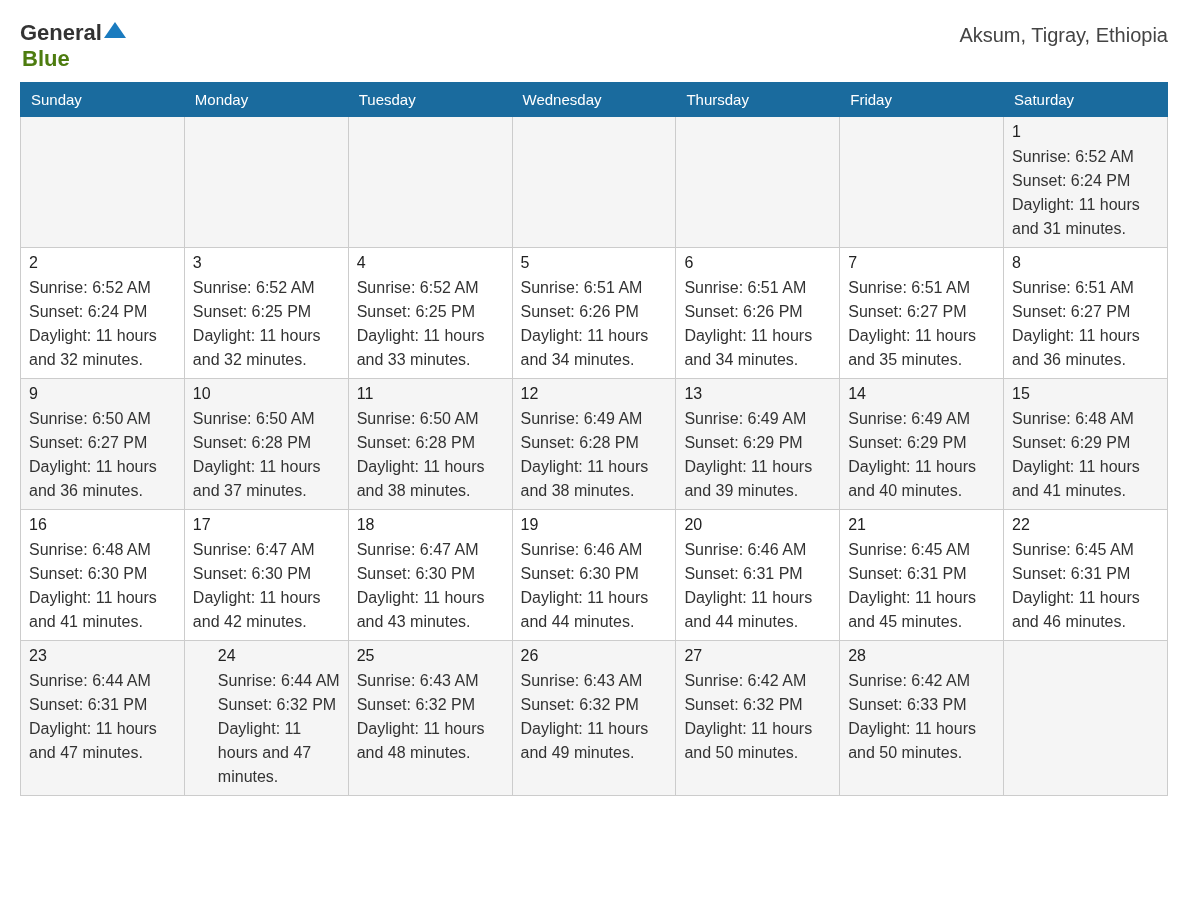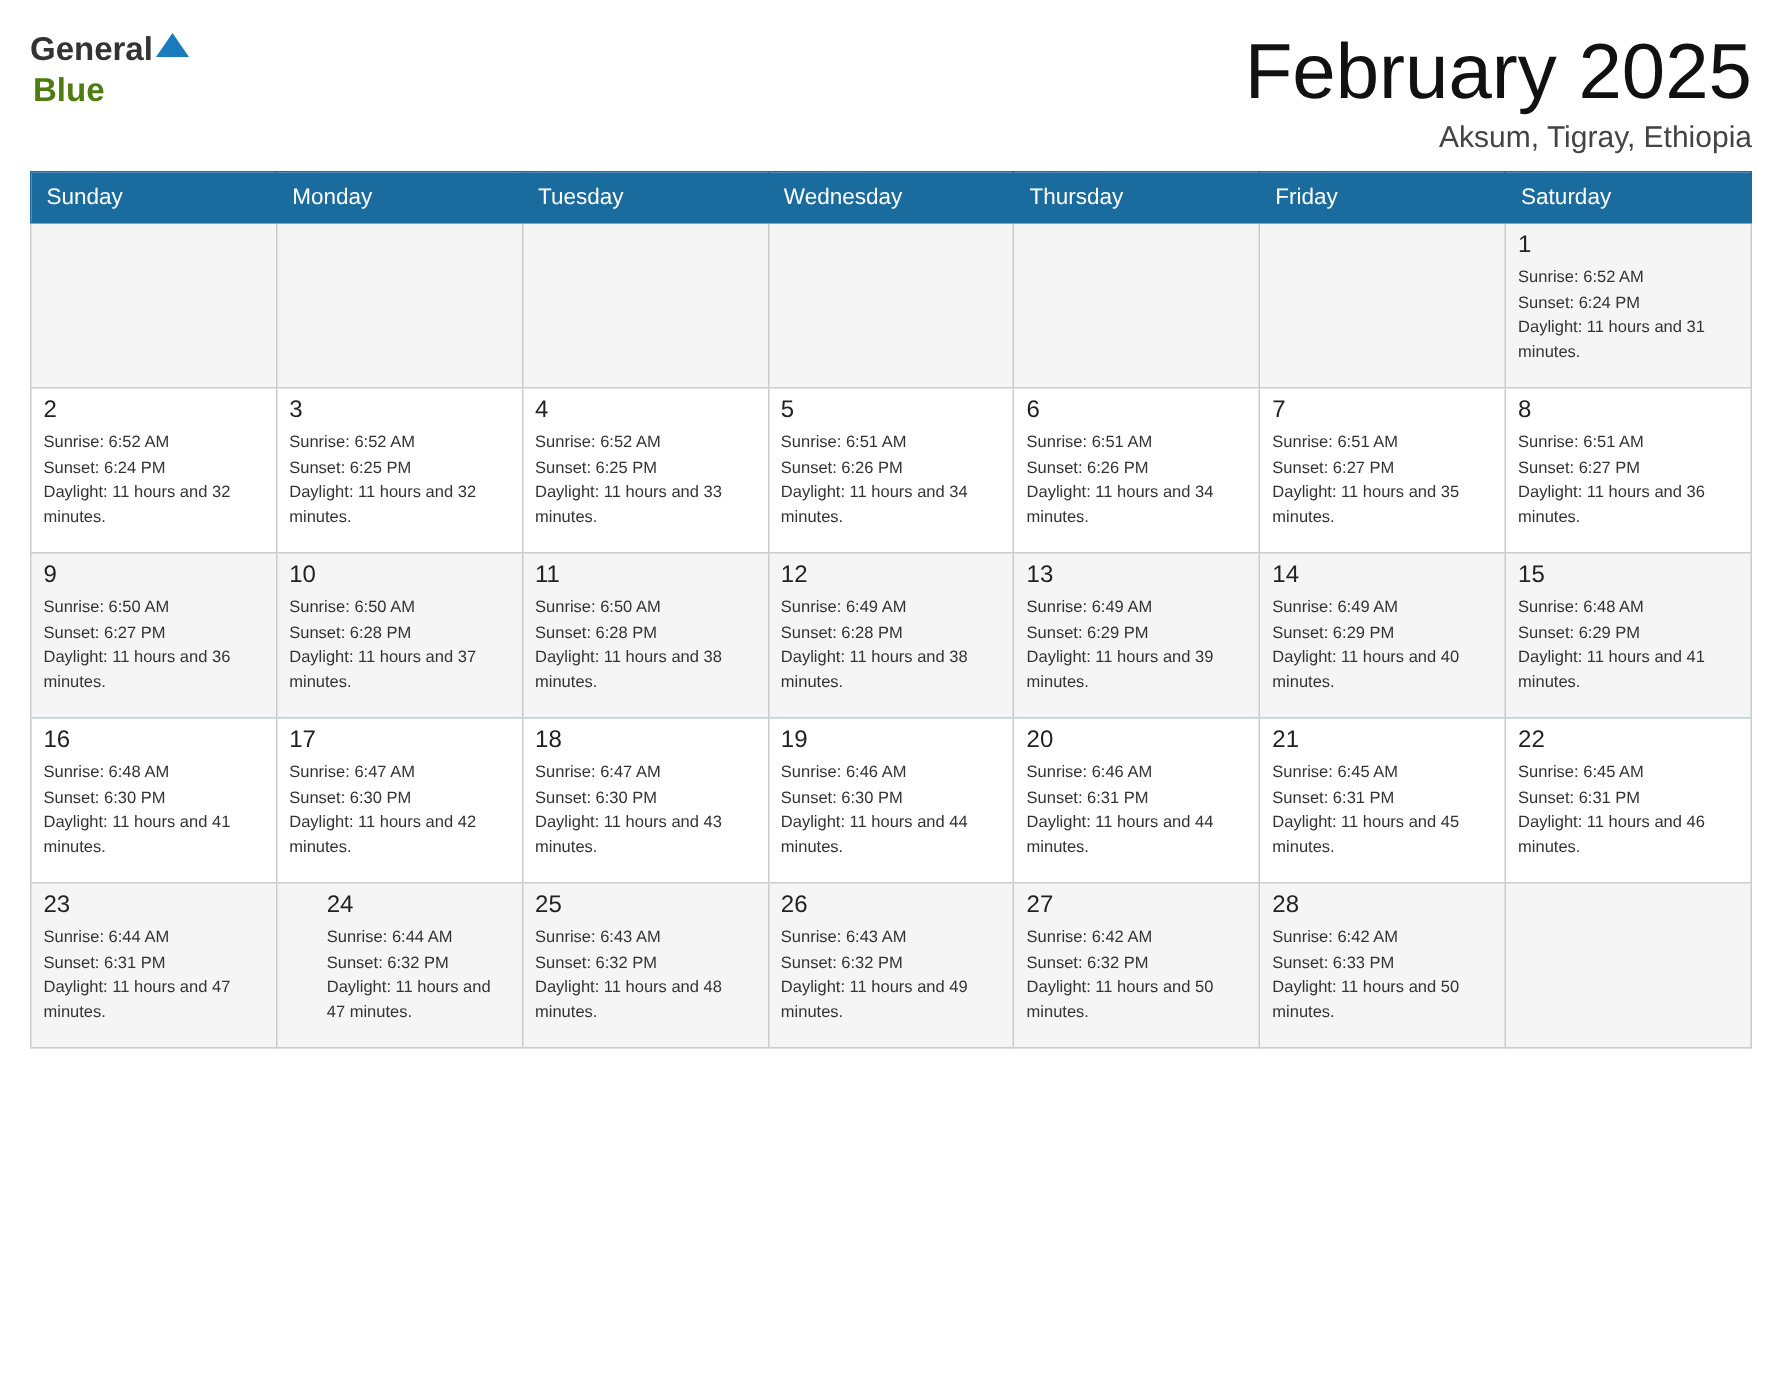--- a/index.html
+++ b/index.html
@@ -68,21 +68,21 @@
       height: 110px;
     }
     .day-number {
       font-size: 16px;
       color: #222;
       font-weight: normal;
       margin-bottom: 4px;
       display: block;
     }
     .day-info {
-      font-size: 11px;
+      font-size: 16px;
       color: #333;
       line-height: 1.5;
     }
     .empty-cell {
       background: #fff;
     }
     tr:nth-child(odd) td {
       background-color: #f9f9f9;
     }
     tr:nth-child(even) td {
@@ -92,33 +92,32 @@
     thead tr th {
       background-color: #1a6b9e !important;
     }
   </style>
 </head>
 <body>
 
 <div class="header">
   <div class="logo">
     <div style="display:flex; flex-direction:column; align-items:flex-start;">
-      <div style="display:flex; ">
+      <div style="display:flex; align-items:center;">
         <span class="logo-text-general">General</span>
         <div style="position:relative; margin-left:2px;">
           <svg width="22" height="22" viewBox="0 0 22 22">
             <polygon points="11,2 22,18 0,18" fill="#1a7bbf"></polygon>
           </svg>
         </div>
       </div>
       <span class="logo-text-blue" style="margin-left:2px;">Blue</span>
     </div>
   </div>
   <div class="title-section">
-    <div class="month-title">February 2025</div>
     <div class="subtitle">Aksum, Tigray, Ethiopia</div>
   </div>
 </div>
 
 <table class="calendar">
   <thead>
     <tr>
     <th>Sunday</th>
         <th>Monday</th>
         <th>Tuesday</th>

